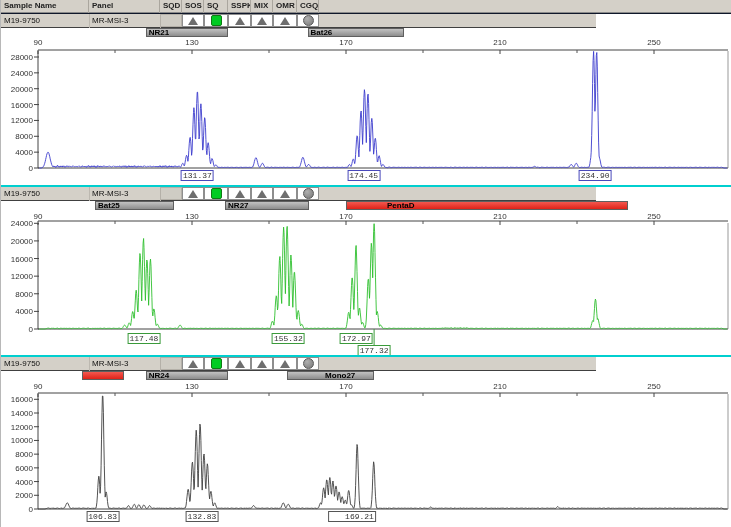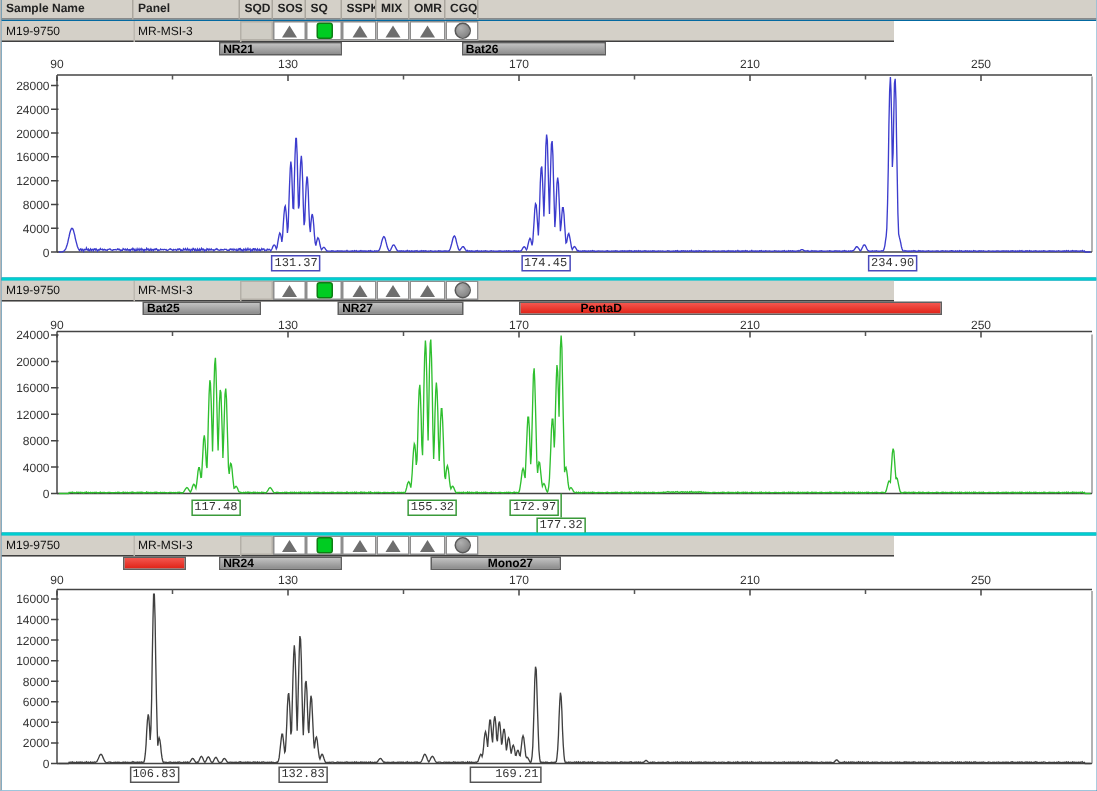--- a/index.html
+++ b/index.html
@@ -1,17 +1,17 @@
 <!DOCTYPE html>
 <html><head>
 <meta charset="utf-8">
 <style>
   html,body{margin:0;padding:0;background:#ffffff;}
   body{font-family:"Liberation Sans",sans-serif;}
-  .app{position:relative;width:731px;height:527px;background:#0369a1;overflow:hidden;border-left:1px solid #b8b8b8;box-sizing:border-box;}
+  .app{position:relative;width:731px;height:527px;background:#0f172a;overflow:hidden;border-left:1px solid #b8b8b8;box-sizing:border-box;}
   .hdr{position:absolute;top:0;left:0;width:731px;height:13px;background:#d4d0c8;border-bottom:1px solid #8a8a8a;box-sizing:border-box;}
   .hcell{position:absolute;top:0;height:13px;font-size:8px;font-weight:bold;color:#222;line-height:12px;padding-left:3px;border-right:1px solid #aaa69e;box-sizing:border-box;overflow:hidden;white-space:nowrap;}
   .panel{position:absolute;left:0;width:731px;background:#fff;}
   .samplerow{position:absolute;left:0;top:0;width:595px;height:14px;background:#d4d0c8;border-bottom:1px solid #404040;box-sizing:border-box;}
   .scell{position:absolute;top:0;font-size:8px;color:#111;line-height:14px;padding-left:3px;white-space:nowrap;overflow:hidden;}
   .sdiv{position:absolute;top:0;width:1px;height:14px;background:#bcb8b0;}
   .flagcell{position:absolute;top:0;height:13px;background:#ffffff;border:1px solid #8e8e8e;box-sizing:border-box;display:flex;align-items:center;justify-content:center;}
   .flag-blank{background:#cfccc4;border-color:#b4b0a8;}
   .tri{width:0;height:0;border-left:5px solid transparent;border-right:5px solid transparent;border-bottom:8px solid #6e6e6e;}
   .sq{width:9px;height:9px;background:#00cc22;border:1px solid #0e7d14;border-radius:2px;box-sizing:content-box;}
@@ -242,18 +242,18 @@
           <line x1="33" y1="69.725" x2="38" y2="69.725" stroke="#444"></line>
           <text x="32" y="72.725" text-anchor="end" font-size="8" fill="#333">12000</text>
           <line x1="33" y1="56.01249999999999" x2="38" y2="56.01249999999999" stroke="#444"></line>
           <text x="32" y="59.01249999999999" text-anchor="end" font-size="8" fill="#333">14000</text>
           <line x1="33" y1="42.3" x2="38" y2="42.3" stroke="#444"></line>
           <text x="32" y="45.3" text-anchor="end" font-size="8" fill="#333">16000</text>
           <polyline points="38.2,152.0 38.6,152.0 39.1,152.0 39.5,152.0 40.0,152.0 40.5,152.0 40.9,152.0 41.4,152.0 41.9,152.0 42.3,152.0 42.8,152.0 43.2,152.0 43.7,152.0 44.2,152.0 44.6,152.0 45.1,151.2 45.5,151.5 46.0,151.1 46.5,151.1 46.9,151.3 47.4,150.9 47.9,151.3 48.3,151.5 48.8,151.2 49.2,151.5 49.7,151.4 50.2,150.9 50.6,151.3 51.1,151.2 51.6,151.0 52.0,151.5 52.5,151.1 52.9,151.0 53.4,151.5 53.9,151.1 54.3,151.3 54.8,151.7 55.2,151.1 55.7,151.2 56.2,151.3 56.6,150.8 57.1,151.2 57.6,151.4 58.0,151.1 58.5,151.5 58.9,151.4 59.4,151.0 59.9,151.5 60.3,151.2 60.8,151.1 61.3,151.5 61.7,151.1 62.2,151.0 62.6,151.3 63.1,151.0 63.6,150.7 64.0,149.8 64.5,148.8 65.0,147.7 65.4,146.7 65.9,146.0 66.3,145.8 66.8,146.2 67.3,147.0 67.7,148.1 68.2,149.2 68.6,150.1 69.1,150.9 69.6,151.3 70.0,151.4 70.5,151.5 71.0,151.2 71.4,151.1 71.9,151.1 72.3,151.0 72.8,151.3 73.3,151.3 73.7,151.4 74.2,151.4 74.7,151.2 75.1,151.2 75.6,151.3 76.0,151.2 76.5,151.3 77.0,151.2 77.4,151.1 77.9,151.2 78.3,151.1 78.8,151.2 79.3,151.5 79.7,151.3 80.2,151.4 80.7,151.4 81.1,151.0 81.6,151.2 82.0,151.2 82.5,151.0 83.0,151.4 83.4,151.3 83.9,151.1 84.4,151.4 84.8,151.2 85.3,151.2 85.7,151.6 86.2,151.2 86.7,151.1 87.1,151.3 87.6,150.8 88.1,151.1 88.5,151.5 89.0,151.1 89.4,151.5 89.9,151.5 90.4,151.0 90.8,151.4 91.3,151.3 91.7,151.0 92.2,151.5 92.7,151.2 93.1,150.9 93.6,151.4 94.1,151.1 94.5,151.2 95.0,151.0 95.4,149.2 95.9,145.3 96.4,138.9 96.8,130.6 97.3,123.0 97.8,119.2 98.2,121.1 98.7,127.8 99.1,136.3 99.6,129.2 100.1,108.8 100.5,82.1 101.0,55.8 101.4,39.1 101.9,39.1 102.4,55.8 102.8,82.1 103.3,108.8 103.8,129.2 104.2,140.1 104.7,136.4 105.1,134.9 105.6,136.4 106.1,140.1 106.5,144.5 107.0,148.1 107.5,150.3 107.9,151.3 108.4,151.1 108.8,151.1 109.3,151.3 109.8,151.2 110.2,151.4 110.7,151.5 111.2,151.3 111.6,151.3 112.1,151.1 112.5,151.0 113.0,151.2 113.5,151.2 113.9,151.3 114.4,151.4 114.8,151.2 115.3,151.3 115.8,151.3 116.2,151.2 116.7,151.5 117.2,151.3 117.6,151.0 118.1,151.2 118.5,151.0 119.0,151.1 119.5,151.5 119.9,151.3 120.4,151.4 120.9,151.5 121.3,151.0 121.8,151.2 122.2,151.3 122.7,151.0 123.2,151.4 123.6,151.3 124.1,150.9 124.5,151.4 125.0,151.2 125.5,151.1 125.9,150.6 126.4,149.8 126.9,149.0 127.3,148.6 127.8,148.7 128.2,149.3 128.7,150.1 129.2,150.8 129.6,151.4 130.1,151.5 130.6,151.0 131.0,151.3 131.5,150.5 131.9,149.5 132.4,148.3 132.9,147.5 133.3,147.2 133.8,147.7 134.3,148.7 134.7,149.8 135.2,150.8 135.6,151.3 136.1,150.6 136.6,149.7 137.0,148.6 137.5,147.8 137.9,147.6 138.4,148.0 138.9,148.9 139.3,150.0 139.8,150.9 140.3,151.3 140.7,151.3 141.2,150.6 141.6,149.7 142.1,148.7 142.6,148.0 143.0,147.9 143.5,148.4 144.0,149.3 144.4,150.3 144.9,151.1 145.3,151.4 145.8,151.3 146.3,151.2 146.7,151.1 147.2,150.5 147.6,149.6 148.1,148.9 148.6,148.6 149.0,148.8 149.5,149.4 150.0,150.2 150.4,150.9 150.9,151.4 151.3,151.3 151.8,151.4 152.3,151.1 152.7,151.1 153.2,151.3 153.7,151.1 154.1,151.3 154.6,151.4 155.0,151.1 155.5,151.3 156.0,151.3 156.4,151.1 156.9,151.5 157.4,151.4 157.8,151.1 158.3,151.3 158.7,151.0 159.2,150.9 159.7,151.5 160.1,151.2 160.6,151.3 161.0,151.6 161.5,151.1 162.0,151.2 162.4,151.4 162.9,151.0 163.4,151.4 163.8,151.4 164.3,150.9 164.7,151.3 165.2,151.2 165.7,151.0 166.1,151.7 166.6,151.4 167.1,151.2 167.5,151.5 168.0,151.0 168.4,151.0 168.9,151.4 169.4,151.0 169.8,151.3 170.3,151.5 170.7,151.0 171.2,151.3 171.7,151.4 172.1,151.1 172.6,151.5 173.1,151.4 173.5,151.0 174.0,151.2 174.4,151.0 174.9,151.0 175.4,151.5 175.8,151.3 176.3,151.3 176.8,151.5 177.2,151.1 177.7,151.2 178.1,151.3 178.6,151.1 179.1,151.3 179.5,151.3 180.0,151.0 180.5,151.2 180.9,151.2 181.4,151.3 181.8,151.5 182.3,151.4 182.8,151.3 183.2,151.2 183.7,151.0 184.1,151.1 184.6,150.2 185.1,148.1 185.5,144.5 186.0,139.9 186.5,135.4 186.9,132.5 187.4,132.5 187.8,135.4 188.3,139.9 188.8,144.5 189.2,143.7 189.7,135.9 190.2,125.2 190.6,114.1 191.1,106.3 191.5,105.1 192.0,111.0 192.5,121.4 192.9,132.6 193.4,130.1 193.8,113.6 194.3,94.7 194.8,79.2 195.2,73.2 195.7,79.2 196.2,94.7 196.6,113.6 197.1,130.1 197.5,116.8 198.0,96.6 198.5,77.7 198.9,67.1 199.4,69.3 199.9,83.4 200.3,103.5 200.8,122.8 201.2,133.1 201.7,120.6 202.2,107.5 202.6,98.4 203.1,97.0 203.6,103.8 204.0,116.1 204.5,129.2 204.9,131.7 205.4,120.9 205.9,111.4 206.3,106.8 206.8,109.2 207.2,117.4 207.7,128.2 208.2,138.0 208.6,141.9 209.1,137.7 209.6,134.8 210.0,134.3 210.5,136.5 210.9,140.5 211.4,144.7 211.9,148.0 212.3,149.0 212.8,147.5 213.3,146.3 213.7,145.8 214.2,146.3 214.6,147.5 215.1,149.0 215.6,150.3 216.0,151.2 216.5,151.3 216.9,151.4 217.4,151.2 217.9,151.2 218.3,151.3 218.8,151.2 219.3,151.3 219.7,151.2 220.2,151.1 220.6,151.1 221.1,151.1 221.6,151.3 222.0,151.5 222.5,151.4 223.0,151.4 223.4,151.3 223.9,151.0 224.3,151.2 224.8,151.1 225.3,151.2 225.7,151.4 226.2,151.1 226.7,151.2 227.1,151.4 227.6,151.2 228.0,151.4 228.5,151.5 229.0,151.1 229.4,151.3 229.9,151.1 230.3,150.9 230.8,151.3 231.3,151.3 231.7,151.2 232.2,151.6 232.7,151.2 233.1,151.1 233.6,151.5 234.0,151.1 234.5,151.2 235.0,151.5 235.4,150.9 235.9,151.2 236.4,151.3 236.8,151.0 237.3,151.5 237.7,151.6 238.2,151.2 238.7,151.5 239.1,151.2 239.6,150.9 240.0,151.4 240.5,151.1 241.0,151.1 241.4,151.5 241.9,151.1 242.4,151.1 242.8,151.5 243.3,151.1 243.7,151.4 244.2,151.5 244.7,151.0 245.1,151.2 245.6,151.2 246.1,150.9 246.5,151.4 247.0,151.4 247.4,151.2 247.9,151.5 248.4,151.2 248.8,151.1 249.3,151.4 249.8,151.1 250.2,151.2 250.7,150.8 251.1,150.1 251.6,149.4 252.1,148.8 252.5,148.6 253.0,148.7 253.4,149.2 253.9,149.9 254.4,150.6 254.8,151.1 255.3,151.0 255.8,151.2 256.2,151.2 256.7,151.3 257.1,151.3 257.6,151.2 258.1,151.3 258.5,151.3 259.0,151.3 259.5,151.4 259.9,151.2 260.4,151.1 260.8,151.2 261.3,151.0 261.8,151.2 262.2,151.4 262.7,151.3 263.1,151.5 263.6,151.3 264.1,151.1 264.5,151.3 265.0,151.1 265.5,151.1 265.9,151.4 266.4,151.1 266.8,151.1 267.3,151.4 267.8,151.1 268.2,151.4 268.7,151.6 269.2,151.2 269.6,151.4 270.1,151.2 270.5,150.8 271.0,151.3 271.5,151.2 271.9,151.1 272.4,151.6 272.9,151.2 273.3,151.1 273.8,151.5 274.2,151.2 274.7,151.2 275.2,151.6 275.6,151.0 276.1,151.1 276.5,151.3 277.0,150.9 277.5,151.4 277.9,151.6 278.4,151.2 278.9,151.5 279.3,151.3 279.8,150.8 280.2,150.0 280.7,148.8 281.2,147.5 281.6,146.4 282.1,145.9 282.6,146.0 283.0,146.8 283.5,147.9 283.9,149.2 284.4,150.3 284.9,151.0 285.3,150.3 285.8,149.3 286.2,148.4 286.7,147.6 287.2,147.2 287.6,147.4 288.1,148.1 288.6,149.0 289.0,150.0 289.5,150.8 289.9,151.2 290.4,151.3 290.9,151.3 291.3,151.1 291.8,151.1 292.3,151.1 292.7,151.1 293.2,151.4 293.6,151.4 294.1,151.4 294.6,151.4 295.0,151.1 295.5,151.1 296.0,151.2 296.4,151.1 296.9,151.3 297.3,151.2 297.8,151.1 298.3,151.3 298.7,151.2 299.2,151.3 299.6,151.6 300.1,151.3 300.6,151.2 301.0,151.2 301.5,150.9 302.0,151.2 302.4,151.3 302.9,151.1 303.3,151.5 303.8,151.4 304.3,151.1 304.7,151.4 305.2,151.2 305.7,151.1 306.1,151.5 306.6,151.1 307.0,151.0 307.5,151.3 308.0,151.0 308.4,151.3 308.9,151.6 309.3,151.2 309.8,151.4 310.3,151.4 310.7,150.8 311.2,151.3 311.7,151.3 312.1,151.0 312.6,151.5 313.0,151.2 313.5,151.0 314.0,151.5 314.4,151.2 314.9,151.2 315.4,151.6 315.8,151.1 316.3,151.1 316.7,151.3 317.2,150.8 317.7,150.5 318.1,149.2 318.6,147.8 319.1,146.5 319.5,145.8 320.0,146.2 320.4,147.3 320.9,145.4 321.4,140.8 321.8,135.8 322.3,131.9 322.7,130.8 323.2,132.9 323.7,137.4 324.1,140.9 324.6,134.1 325.1,127.4 325.5,123.1 326.0,123.1 326.4,127.4 326.9,134.1 327.4,137.9 327.8,130.3 328.3,123.7 328.8,120.5 329.2,122.2 329.7,127.9 330.1,135.4 330.6,137.2 331.1,130.5 331.5,125.4 332.0,124.0 332.4,126.8 332.9,132.7 333.4,139.4 333.8,137.9 334.3,132.5 334.8,129.2 335.2,129.2 335.7,132.5 336.1,137.9 336.6,143.3 337.1,140.2 337.5,136.6 338.0,134.9 338.5,135.8 338.9,138.9 339.4,143.0 339.8,145.5 340.3,142.6 340.8,140.3 341.2,139.7 341.7,140.9 342.2,143.5 342.6,146.5 343.1,146.6 343.5,144.6 344.0,143.3 344.5,143.3 344.9,144.6 345.4,146.6 345.8,146.9 346.3,143.0 346.8,138.6 347.2,134.9 347.7,133.5 348.2,134.9 348.6,138.6 349.1,143.0 349.5,146.9 350.0,148.1 350.5,147.9 350.9,148.3 351.4,149.2 351.9,150.2 352.3,151.0 352.8,151.4 353.2,150.4 353.7,147.2 354.2,140.4 354.6,128.5 355.1,112.5 355.5,96.7 356.0,87.5 356.5,89.5 356.9,101.5 357.4,118.1 357.9,133.1 358.3,143.2 358.8,148.6 359.2,150.9 359.7,151.4 360.2,151.1 360.6,151.4 361.1,151.3 361.6,151.2 362.0,151.4 362.5,151.2 362.9,151.0 363.4,151.2 363.9,151.1 364.3,151.3 364.8,151.5 365.3,151.4 365.7,151.4 366.2,151.3 366.6,151.1 367.1,151.2 367.6,151.2 368.0,151.2 368.5,151.3 368.9,151.1 369.4,151.2 369.9,150.6 370.3,147.9 370.8,142.4 371.3,133.2 371.7,121.3 372.2,110.3 372.6,104.8 373.1,107.6 373.6,117.3 374.0,129.4 374.5,139.7 375.0,146.5 375.4,149.9 375.9,151.3 376.3,151.3 376.8,151.1 377.3,151.4 377.7,151.3 378.2,151.0 378.6,151.3 379.1,151.1 379.6,151.1 380.0,151.6 380.5,151.3 381.0,151.3 381.4,151.5 381.9,151.0 382.3,151.1 382.8,151.4 383.3,151.0 383.7,151.4 384.2,151.4 384.7,150.9 385.1,151.4 385.6,151.3 386.0,151.1 386.5,151.6 387.0,151.3 387.4,151.0 387.9,151.4 388.4,150.9 388.8,151.0 389.3,151.5 389.7,151.2 390.2,151.4 390.7,151.6 391.1,151.0 391.6,151.3 392.0,151.4 392.5,151.0 393.0,151.4 393.4,151.3 393.9,150.9 394.4,151.3 394.8,151.2 395.3,151.2 395.7,151.6 396.2,151.4 396.7,151.3 397.1,151.4 397.6,151.0 398.1,151.1 398.5,151.3 399.0,151.1 399.4,151.3 399.9,151.3 400.4,151.1 400.8,151.3 401.3,151.3 401.7,151.3 402.2,151.5 402.7,151.2 403.1,151.1 403.6,151.1 404.1,151.0 404.5,151.2 405.0,151.3 405.4,151.3 405.9,151.5 406.4,151.3 406.8,151.2 407.3,151.3 407.8,151.1 408.2,151.3 408.7,151.3 409.1,151.0 409.6,151.2 410.1,151.2 410.5,151.1 411.0,151.5 411.5,151.4 411.9,151.3 412.4,151.5 412.8,151.0 413.3,151.0 413.8,151.3 414.2,151.1 414.7,151.3 415.1,151.5 415.6,151.0 416.1,151.3 416.5,151.4 417.0,151.1 417.5,151.5 417.9,151.4 418.4,151.0 418.8,151.3 419.3,151.0 419.8,150.9 420.2,151.5 420.7,151.3 421.2,151.3 421.6,151.6 422.1,151.1 422.5,151.1 423.0,151.4 423.5,151.0 423.9,151.3 424.4,151.4 424.8,150.9 425.3,151.3 425.8,151.3 426.2,151.1 426.7,151.6 427.2,151.5 427.6,151.1 428.1,151.2 428.5,150.8 429.0,150.3 429.5,150.0 429.9,150.0 430.4,150.3 430.9,150.8 431.3,151.1 431.8,151.3 432.2,151.4 432.7,151.2 433.2,151.4 433.6,151.3 434.1,151.0 434.6,151.2 435.0,151.1 435.5,151.1 435.9,151.5 436.4,151.4 436.9,151.4 437.3,151.4 437.8,151.1 438.2,151.2 438.7,151.2 439.2,151.2 439.6,151.3 440.1,151.2 440.6,151.1 441.0,151.3 441.5,151.2 441.9,151.4 442.4,151.5 442.9,151.3 443.3,151.3 443.8,151.1 444.3,150.9 444.7,151.2 445.2,151.2 445.6,151.2 446.1,151.5 446.6,151.2 447.0,151.2 447.5,151.4 447.9,151.1 448.4,151.3 448.9,151.4 449.3,151.0 449.8,151.2 450.3,151.2 450.7,150.9 451.2,151.5 451.6,151.4 452.1,151.2 452.6,151.6 453.0,151.1 453.5,151.0 454.0,151.4 454.4,151.0 454.9,151.2 455.3,151.5 455.8,151.0 456.3,151.2 456.7,151.4 457.2,151.1 457.7,151.5 458.1,151.5 458.6,151.0 459.0,151.3 459.5,151.1 460.0,150.8 460.4,151.4 460.9,151.3 461.3,151.2 461.8,151.6 462.3,151.2 462.7,151.1 463.2,151.5 463.7,151.1 464.1,151.3 464.6,151.4 465.0,150.9 465.5,151.2 466.0,151.2 466.4,151.0 466.9,151.5 467.4,151.5 467.8,151.2 468.3,151.4 468.7,151.1 469.2,151.0 469.7,151.3 470.1,151.1 470.6,151.2 471.0,151.4 471.5,151.1 472.0,151.2 472.4,151.4 472.9,151.2 473.4,151.4 473.8,151.4 474.3,151.1 474.7,151.2 475.2,151.0 475.7,151.1 476.1,151.3 476.6,151.3 477.1,151.4 477.5,151.4 478.0,151.2 478.4,151.3 478.9,151.2 479.4,151.2 479.8,151.4 480.3,151.1 480.8,151.1 481.2,151.2 481.7,151.1 482.1,151.4 482.6,151.5 483.1,151.3 483.5,151.4 484.0,151.2 484.4,150.9 484.9,151.3 485.4,151.1 485.8,151.1 486.3,151.5 486.8,151.2 487.2,151.2 487.7,151.5 488.1,151.1 488.6,151.4 489.1,151.5 489.5,151.0 490.0,151.2 490.5,151.2 490.9,150.8 491.4,151.4 491.8,151.4 492.3,151.2 492.8,151.6 493.2,151.3 493.7,151.0 494.1,151.5 494.6,151.1 495.1,151.1 495.5,151.5 496.0,151.0 496.5,151.1 496.9,151.4 497.4,151.0 497.8,151.5 498.3,151.6 498.8,151.1 499.2,151.4 499.7,151.2 500.2,150.8 500.6,151.3 501.1,151.2 501.5,151.1 502.0,151.5 502.5,151.2 502.9,151.1 503.4,151.5 503.9,151.2 504.3,151.3 504.8,151.5 505.2,151.0 505.7,151.1 506.2,151.2 506.6,151.0 507.1,151.4 507.5,151.5 508.0,151.3 508.5,151.5 508.9,151.2 509.4,151.1 509.9,151.3 510.3,151.2 510.8,151.2 511.2,151.3 511.7,151.1 512.2,151.2 512.6,151.3 513.1,151.3 513.6,151.5 514.0,151.4 514.5,151.3 514.9,151.2 515.4,151.0 515.9,151.1 516.3,151.2 516.8,151.2 517.2,151.4 517.7,151.3 518.2,151.2 518.6,151.4 519.1,151.2 519.6,151.2 520.0,151.5 520.5,151.1 520.9,151.1 521.4,151.2 521.9,150.9 522.3,151.3 522.8,151.5 523.3,151.2 523.7,151.5 524.2,151.3 524.6,151.0 525.1,151.3 525.6,151.2 526.0,151.0 526.5,151.5 527.0,151.1 527.4,151.1 527.9,151.5 528.3,151.1 528.8,151.3 529.3,151.7 529.7,151.1 530.2,151.3 530.6,151.3 531.1,150.8 531.6,151.3 532.0,151.4 532.5,151.1 533.0,151.6 533.4,151.3 533.9,151.0 534.3,151.5 534.8,151.2 535.3,151.1 535.7,151.5 536.2,151.0 536.7,151.0 537.1,151.3 537.6,151.0 538.0,151.3 538.5,151.6 539.0,151.2 539.4,151.4 539.9,151.3 540.3,150.9 540.8,151.3 541.3,151.2 541.7,151.1 542.2,151.4 542.7,151.2 543.1,151.1 543.6,151.4 544.0,151.2 544.5,151.4 545.0,151.5 545.4,151.2 545.9,151.2 546.4,151.1 546.8,151.0 547.3,151.2 547.7,151.3 548.2,151.3 548.7,151.4 549.1,151.3 549.6,151.2 550.1,151.3 550.5,151.2 551.0,151.3 551.4,151.3 551.9,151.1 552.4,151.2 552.8,151.1 553.3,151.2 553.7,151.5 554.2,151.4 554.7,151.4 555.1,151.1 555.6,150.5 556.1,150.0 556.5,149.6 557.0,149.6 557.4,150.0 557.9,150.5 558.4,151.1 558.8,151.4 559.3,151.2 559.8,151.2 560.2,151.6 560.7,151.2 561.1,151.1 561.6,151.3 562.1,150.8 562.5,151.2 563.0,151.5 563.4,151.1 563.9,151.5 564.4,151.4 564.8,151.0 565.3,151.4 565.8,151.3 566.2,151.0 566.7,151.5 567.1,151.1 567.6,151.0 568.1,151.4 568.5,151.1 569.0,151.2 569.5,151.7 569.9,151.2 570.4,151.3 570.8,151.4 571.3,150.8 571.8,151.2 572.2,151.3 572.7,151.0 573.2,151.5 573.6,151.3 574.1,151.0 574.5,151.5 575.0,151.3 575.5,151.2 575.9,151.6 576.4,151.2 576.8,151.0 577.3,151.3 577.8,150.9 578.2,151.2 578.7,151.5 579.2,151.3 579.6,151.4 580.1,151.4 580.5,151.0 581.0,151.3 581.5,151.2 581.9,151.1 582.4,151.3 582.9,151.1 583.3,151.1 583.8,151.3 584.2,151.2 584.7,151.4 585.2,151.5 585.6,151.3 586.1,151.3 586.5,151.1 587.0,151.0 587.5,151.2 587.9,151.2 588.4,151.3 588.9,151.4 589.3,151.2 589.8,151.3 590.2,151.3 590.7,151.2 591.2,151.4 591.6,151.3 592.1,151.1 592.6,151.2 593.0,151.0 593.5,151.1 593.9,151.5 594.4,151.3 594.9,151.4 595.3,151.5 595.8,151.0 596.3,151.2 596.7,151.3 597.2,151.0 597.6,151.4 598.1,151.3 598.6,151.0 599.0,151.4 599.5,151.2 599.9,151.2 600.4,151.7 600.9,151.3 601.3,151.2 601.8,151.4 602.3,150.9 602.7,151.1 603.2,151.4 603.6,151.0 604.1,151.4 604.6,151.5 605.0,151.0 605.5,151.4 606.0,151.4 606.4,151.1 606.9,151.5 607.3,151.2 607.8,150.9 608.3,151.3 608.7,151.0 609.2,151.1 609.6,151.6 610.1,151.3 610.6,151.3 611.0,151.5 611.5,151.0 612.0,151.2 612.4,151.3 612.9,151.0 613.3,151.4 613.8,151.3 614.3,151.0 614.7,151.4 615.2,151.3 615.7,151.2 616.1,151.6 616.6,151.3 617.0,151.1 617.5,151.2 618.0,150.9 618.4,151.1 618.9,151.4 619.4,151.2 619.8,151.4 620.3,151.4 620.7,151.2 621.2,151.3 621.7,151.3 622.1,151.2 622.6,151.3 623.0,151.1 623.5,151.1 624.0,151.1 624.4,151.1 624.9,151.4 625.4,151.4 625.8,151.4 626.3,151.4 626.7,151.1 627.2,151.1 627.7,151.2 628.1,151.1 628.6,151.3 629.1,151.4 629.5,151.1 630.0,151.3 630.4,151.3 630.9,151.2 631.4,151.5 631.8,151.4 632.3,151.1 632.7,151.3 633.2,151.0 633.7,151.0 634.1,151.4 634.6,151.2 635.1,151.4 635.5,151.6 636.0,151.1 636.4,151.3 636.9,151.4 637.4,151.0 637.8,151.4 638.3,151.3 638.8,150.9 639.2,151.3 639.7,151.2 640.1,151.0 640.6,151.7 641.1,151.4 641.5,151.2 642.0,151.5 642.5,151.0 642.9,151.0 643.4,151.4 643.8,151.0 644.3,151.3 644.8,151.5 645.2,151.0 645.7,151.3 646.1,151.4 646.6,151.1 647.1,151.6 647.5,151.4 648.0,151.0 648.5,151.3 648.9,151.0 649.4,151.0 649.8,151.5 650.3,151.3 650.8,151.3 651.2,151.5 651.7,151.1 652.2,151.2 652.6,151.4 653.1,151.1 653.5,151.3 654.0,151.3 654.5,151.0 654.9,151.2 655.4,151.2 655.8,151.2 656.3,151.5 656.8,151.4 657.2,151.3 657.7,151.3 658.2,151.0 658.6,151.1 659.1,151.2 659.5,151.2 660.0,151.4 660.5,151.3 660.9,151.2 661.4,151.3 661.9,151.2 662.3,151.4 662.8,151.4 663.2,151.1 663.7,151.2 664.2,151.1 664.6,151.0 665.1,151.3 665.6,151.3 666.0,151.3 666.5,151.5 666.9,151.2 667.4,151.1 667.9,151.3 668.3,151.1 668.8,151.3 669.2,151.4 669.7,151.0 670.2,151.2 670.6,151.3 671.1,151.1 671.6,151.6 672.0,151.5 672.5,151.2 672.9,151.4 673.4,151.0 673.9,150.9 674.3,151.4 674.8,151.1 675.3,151.2 675.7,151.6 676.2,151.1 676.6,151.2 677.1,151.5 677.6,151.0 678.0,151.4 678.5,151.4 678.9,150.9 679.4,151.3 679.9,151.1 680.3,150.9 680.8,151.6 681.3,151.4 681.7,151.2 682.2,151.6 682.6,151.1 683.1,151.0 683.6,151.4 684.0,151.0 684.5,151.2 685.0,151.4 685.4,151.0 685.9,151.2 686.3,151.4 686.8,151.1 687.3,151.5 687.7,151.5 688.2,151.1 688.7,151.3 689.1,151.0 689.6,150.9 690.0,151.4 690.5,151.2 691.0,151.3 691.4,151.5 691.9,151.2 692.3,151.2 692.8,151.4 693.3,151.2 693.7,151.3 694.2,151.3 694.7,151.0 695.1,151.1 695.6,151.1 696.0,151.2 696.5,151.5 697.0,151.4 697.4,151.4 697.9,151.3 698.4,151.1 698.8,151.2 699.3,151.2 699.7,151.2 700.2,151.4 700.7,151.2 701.1,151.2 701.6,151.3 702.0,151.2 702.5,151.4 703.0,151.5 703.4,151.2 703.9,151.3 704.4,151.1 704.8,150.9 705.3,151.3 705.7,151.2 706.2,151.2 706.7,151.6 707.1,151.2 707.6,151.2 708.1,151.4 708.5,151.1 709.0,151.3 709.4,151.5 709.9,150.9 710.4,151.2 710.8,151.3 711.3,150.9 711.8,151.5 712.2,151.5 712.7,151.2 713.1,151.5 713.6,151.2 714.1,150.9 714.5,151.4 715.0,151.1 715.4,151.1 715.9,151.5 716.4,151.1 716.8,151.2 717.3,151.5 717.8,151.1 718.2,151.4 718.7,151.5 719.1,151.0 719.6,151.2 720.1,151.1 720.5,150.8 721.0,151.4 721.5,151.4 721.9,151.2 722.4,152.0 722.8,152.0 723.3,152.0 723.8,152.0 724.2,152.0 724.7,152.0 725.1,152.0 725.6,152.0 726.1,152.0" fill="none" stroke="#404040" stroke-width="0.9"></polyline>
         </svg>
         <div class="plabel" style="left: 101.7px; top: 154px; border-color: rgb(85, 85, 85);">106.83</div>
         <div class="plabel" style="left: 201px; top: 154px; border-color: rgb(85, 85, 85);">132.83</div>
-        <div class="plabel" style="left: 336px; top: 154px; border-color: rgb(85, 85, 85); padding-left: 16px;">169.21</div>
+        <div class="plabel" style="left: 351px; top: 154px; border-color: rgb(85, 85, 85); padding-left: 16px;">169.21</div>
       </div>
     </div>
   <div class="cyan" style="top: 185px; background: rgb(0, 207, 207);"></div>
   <div class="cyan" style="top: 355px; background: rgb(0, 207, 207);"></div>
 </div>
 
 </body></html>

